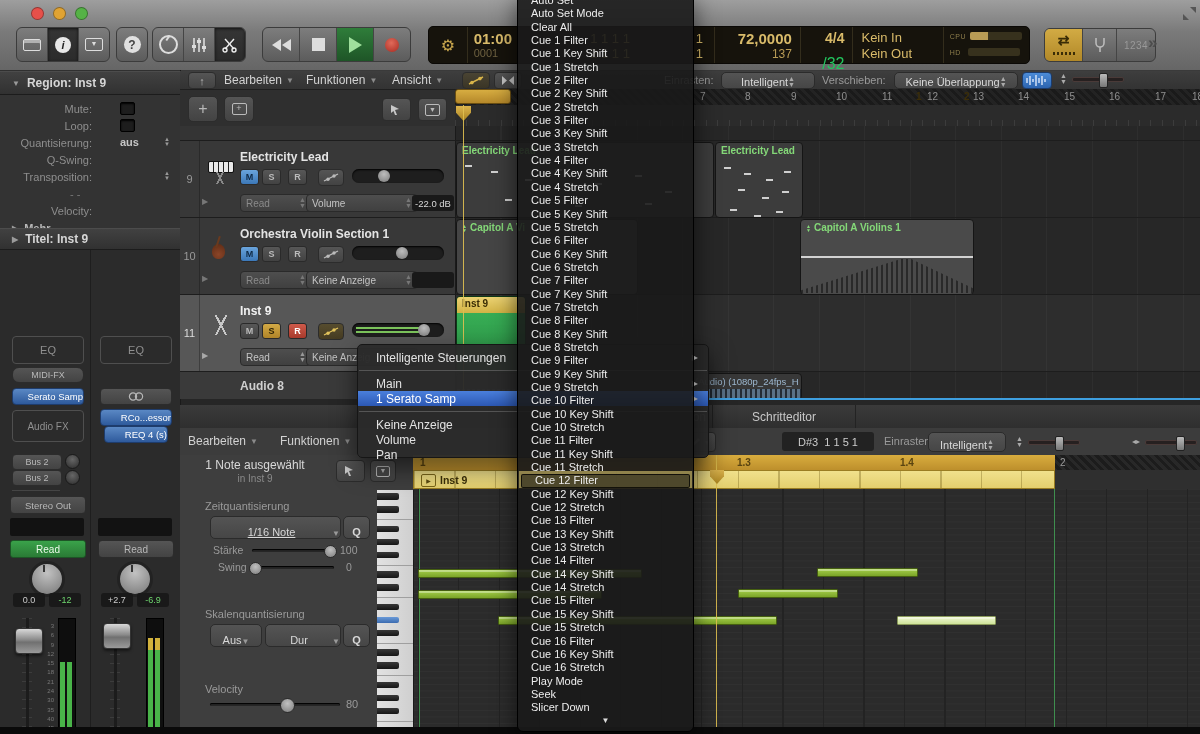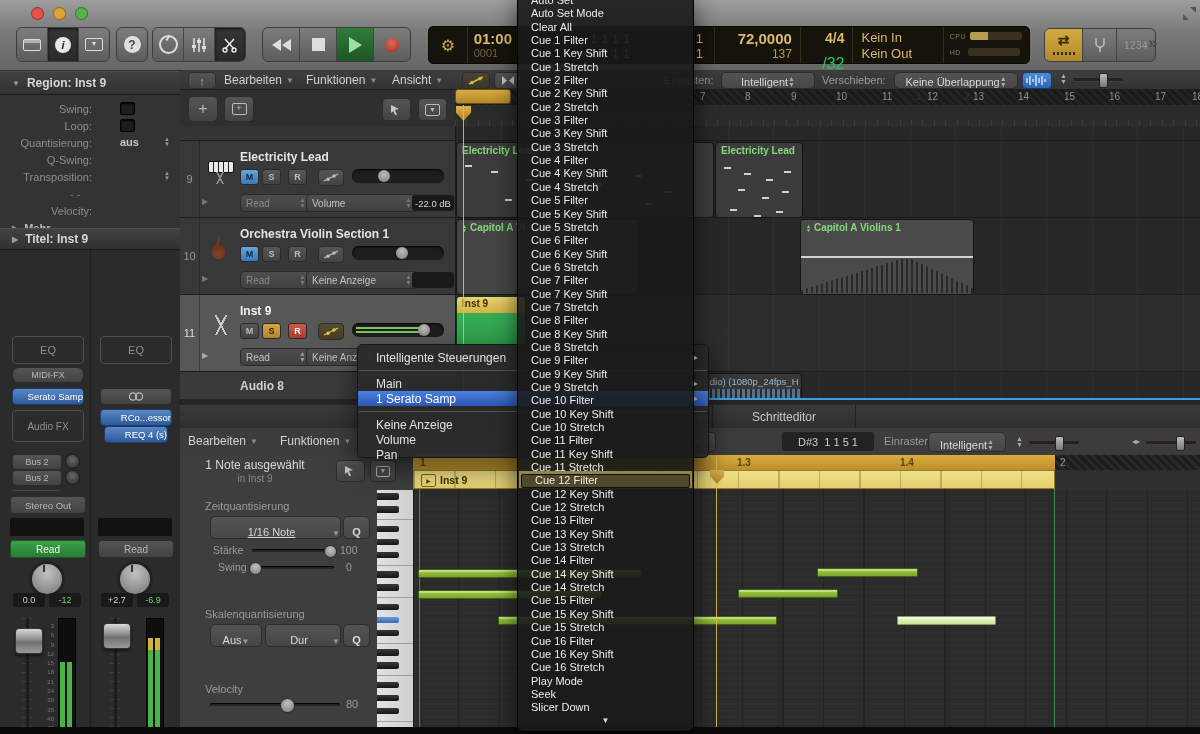--- a/index.html
+++ b/index.html
@@ -221,21 +221,21 @@
         </svg>
     </div>
   </div>
 
   <div class="b" style="left:0;top:70px;width:180px;height:664px;background:#303030;border-right:1px solid #1a1a1a;">
     <div class="b hdrbar" style="left:0;top:1px;width:180px;height:24px;padding-left:12px;box-sizing:border-box;gap:7px;">
       <span style="font-size:8px;color:#9a9a9a;">▼</span>
       <span>Region: Inst 9</span>
     </div>
     <div class="b" style="left:0;top:25px;width:180px;height:170px;background:#333;">
-      <div class="ilabel" style="top:8px;">Swing:</div>
+      <div class="ilabel" style="top:8px;">Mute:</div>
       <div class="chk" style="top:7px;"></div>
       <div class="ilabel" style="top:25px;">Loop:</div>
       <div class="chk" style="top:24px;"></div>
       <div class="ilabel" style="top:42px;">Quantisierung:</div>
       <div class="b" style="left:120px;top:41px;font-size:11px;font-weight:bold;color:#c6c6c6;">aus</div>
       <div class="step" style="top:42px;">▲<br>▼</div>
       <div class="ilabel" style="top:59px;">Q-Swing:</div>
       <div class="ilabel" style="top:76px;">Transposition:</div>
       <div class="step" style="top:76px;">▲<br>▼</div>
       <div class="b" style="left:70px;top:93px;font-size:11px;color:#7a7a7a;">- -</div>

